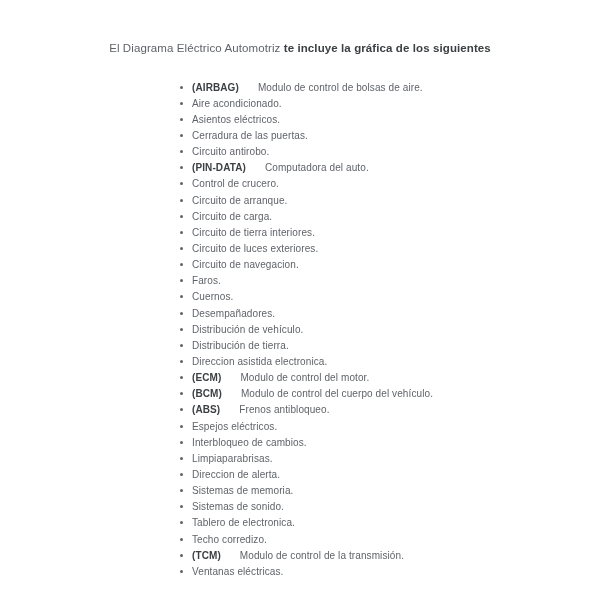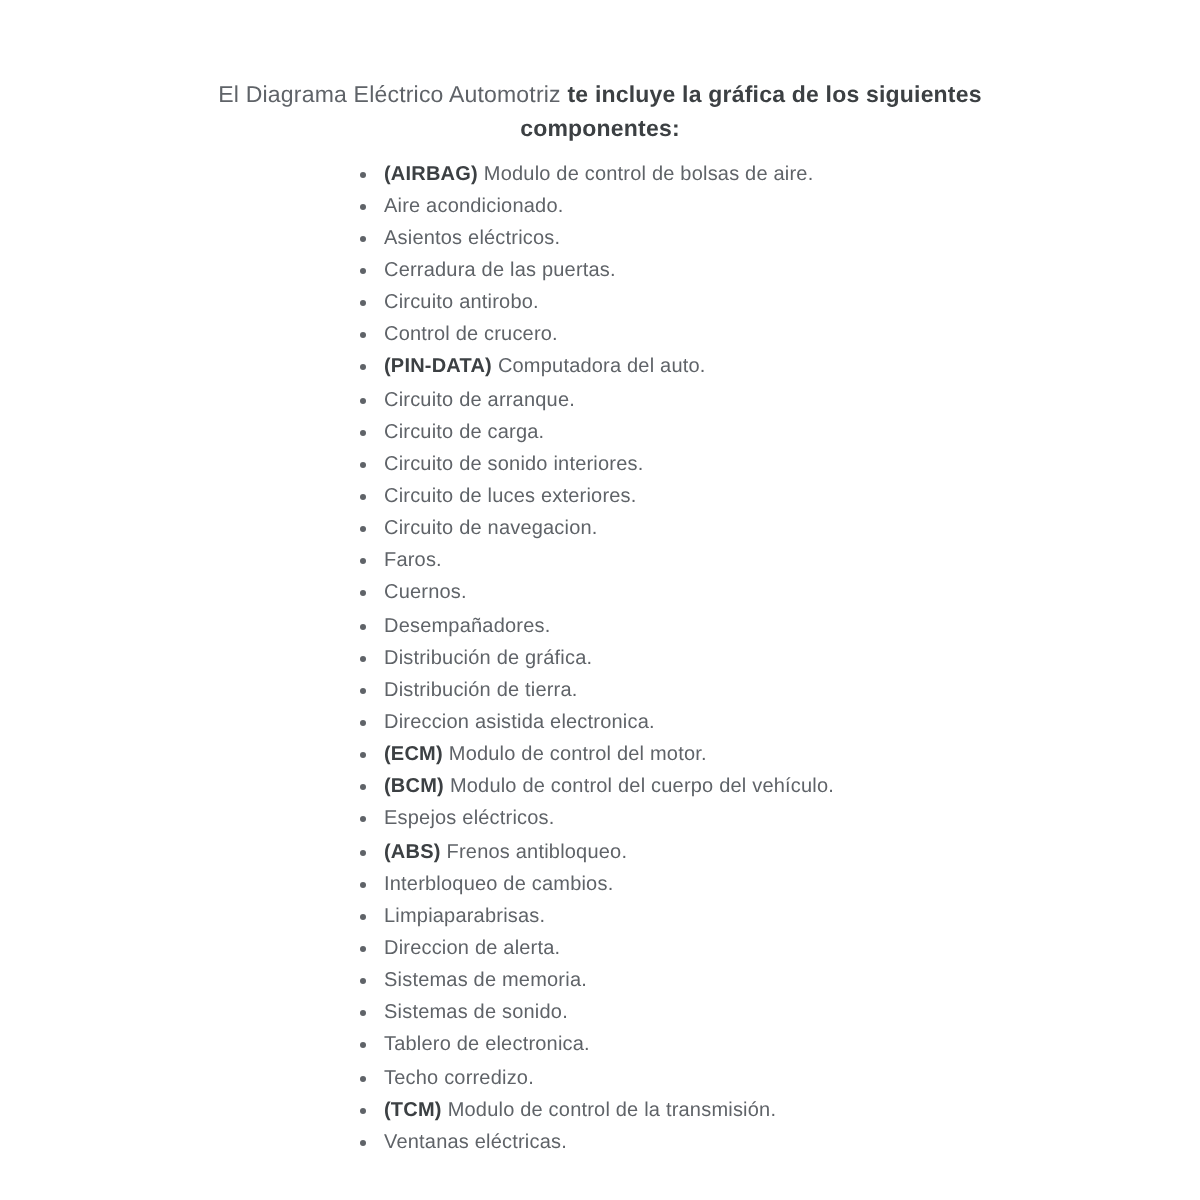--- a/index.html
+++ b/index.html
@@ -56,29 +56,28 @@
     height: 3px;
     border-radius: 50%;
     background: var(--text);
     flex: none;
     margin-right: 9px;
   }
   .item-bold {
     font-weight: 700;
     color: var(--bold);
   }
-  .item-bold:not(:empty) { margin-right: 3px; }
+  .item-bold:not(:empty) { margin-right: 19px; }
 </style>
 </head>
 <body>
 
 <div class="page">
   <div class="title">
     <div class="title-line"><span>El Diagrama Eléctrico Automotriz</span> <span class="t-bold">te incluye la gráfica de los siguientes</span></div>
-    <div class="title-line t-bold">componentes:</div>
   </div>
   <ul class="components">
   <li class="item">
     <span class="bullet"></span>
     <span class="item-bold">(AIRBAG)</span>
     <span class="item-text">Modulo de control de bolsas de aire.</span>
   </li>
 
   <li class="item">
     <span class="bullet"></span>
@@ -99,46 +98,46 @@
   </li>
 
   <li class="item">
     <span class="bullet"></span>
     <span class="item-bold"></span>
     <span class="item-text">Circuito antirobo.</span>
   </li>
 
   <li class="item">
     <span class="bullet"></span>
-    <span class="item-bold"></span>
-    <span class="item-text">Control de crucero.</span>
-  </li>
-
-  <li class="item">
-    <span class="bullet"></span>
     <span class="item-bold">(PIN-DATA)</span>
     <span class="item-text">Computadora del auto.</span>
   </li>
 
   <li class="item">
     <span class="bullet"></span>
     <span class="item-bold"></span>
+    <span class="item-text">Control de crucero.</span>
+  </li>
+
+  <li class="item">
+    <span class="bullet"></span>
+    <span class="item-bold"></span>
     <span class="item-text">Circuito de arranque.</span>
   </li>
 
   <li class="item">
     <span class="bullet"></span>
     <span class="item-bold"></span>
     <span class="item-text">Circuito de carga.</span>
   </li>
 
   <li class="item">
     <span class="bullet"></span>
     <span class="item-bold"></span>
-    <span class="item-text">Circuito de sonido interiores.</span>
+    <span class="item-text">Circuito de tierra interiores.</span>
   </li>
 
   <li class="item">
     <span class="bullet"></span>
     <span class="item-bold"></span>
     <span class="item-text">Circuito de luces exteriores.</span>
   </li>
 
   <li class="item">
     <span class="bullet"></span>
@@ -160,21 +159,21 @@
 
   <li class="item">
     <span class="bullet"></span>
     <span class="item-bold"></span>
     <span class="item-text">Desempañadores.</span>
   </li>
 
   <li class="item">
     <span class="bullet"></span>
     <span class="item-bold"></span>
-    <span class="item-text">Distribución de gráfica.</span>
+    <span class="item-text">Distribución de vehículo.</span>
   </li>
 
   <li class="item">
     <span class="bullet"></span>
     <span class="item-bold"></span>
     <span class="item-text">Distribución de tierra.</span>
   </li>
 
   <li class="item">
     <span class="bullet"></span>
@@ -189,33 +188,33 @@
   </li>
 
   <li class="item">
     <span class="bullet"></span>
     <span class="item-bold">(BCM)</span>
     <span class="item-text">Modulo de control del cuerpo del vehículo.</span>
   </li>
 
   <li class="item">
     <span class="bullet"></span>
-    <span class="item-bold"></span>
-    <span class="item-text">Espejos eléctricos.</span>
-  </li>
-
-  <li class="item">
-    <span class="bullet"></span>
     <span class="item-bold">(ABS)</span>
     <span class="item-text">Frenos antibloqueo.</span>
   </li>
 
   <li class="item">
     <span class="bullet"></span>
     <span class="item-bold"></span>
+    <span class="item-text">Espejos eléctricos.</span>
+  </li>
+
+  <li class="item">
+    <span class="bullet"></span>
+    <span class="item-bold"></span>
     <span class="item-text">Interbloqueo de cambios.</span>
   </li>
 
   <li class="item">
     <span class="bullet"></span>
     <span class="item-bold"></span>
     <span class="item-text">Limpiaparabrisas.</span>
   </li>
 
   <li class="item">

